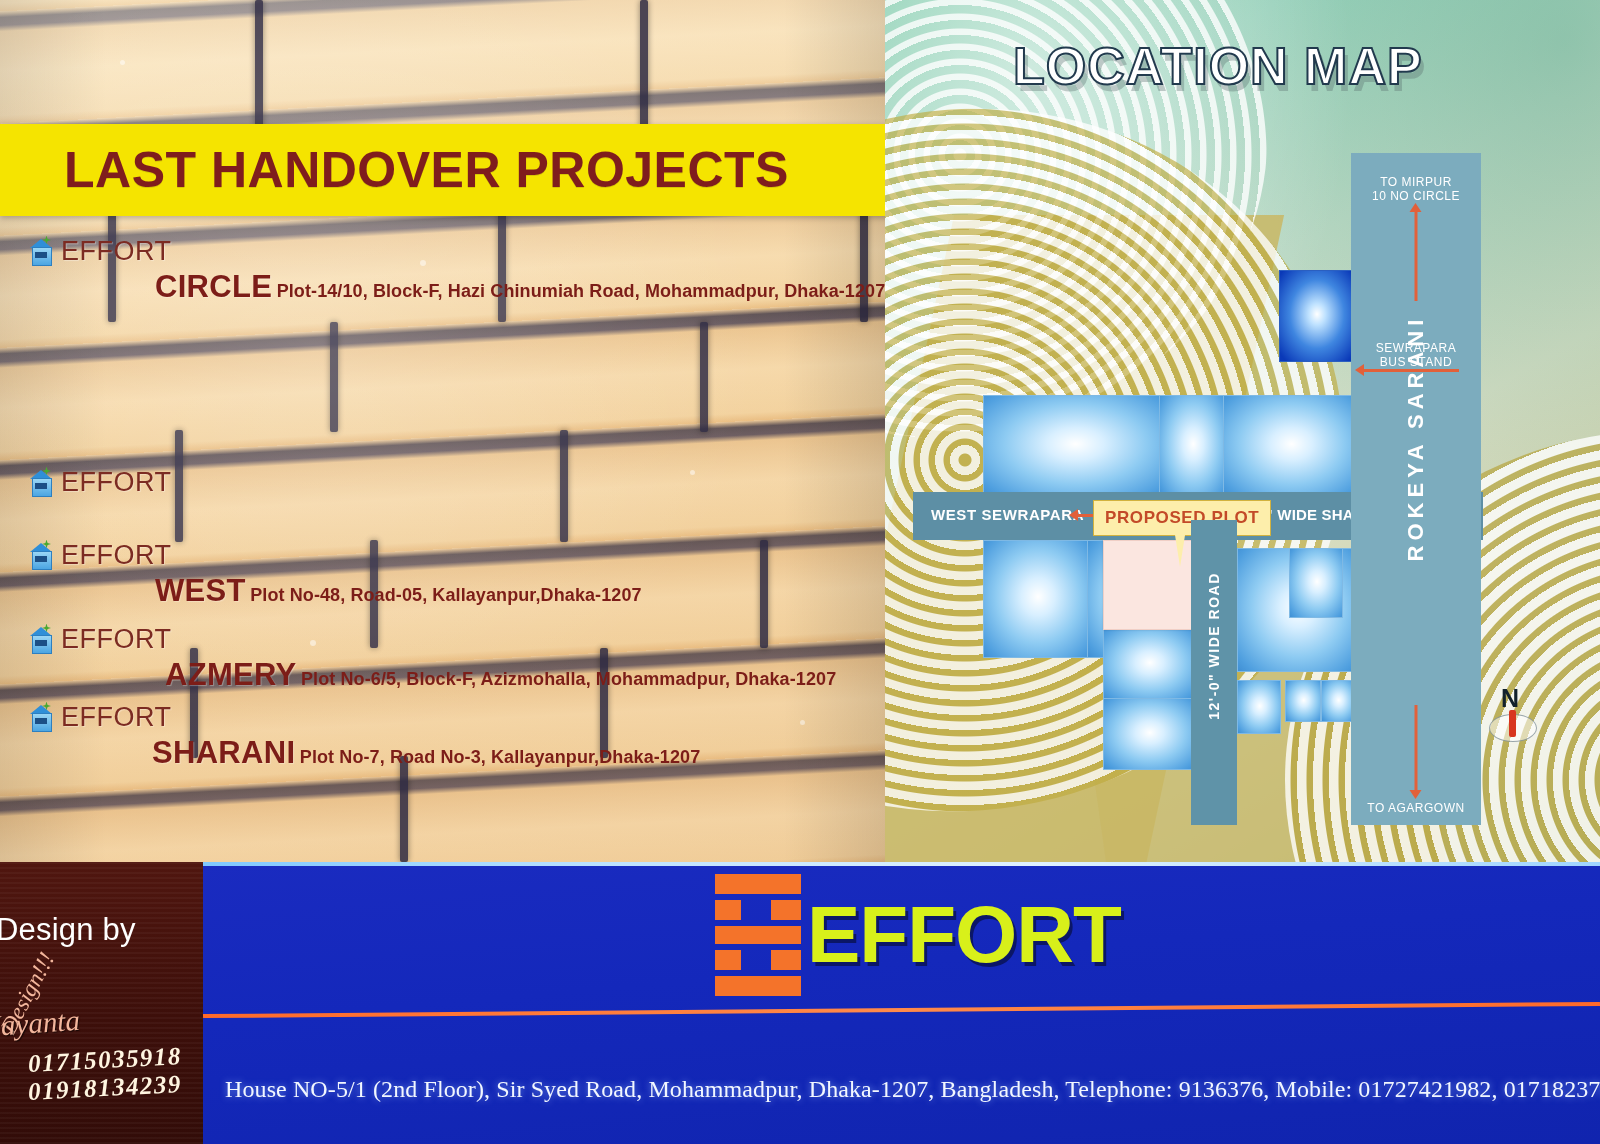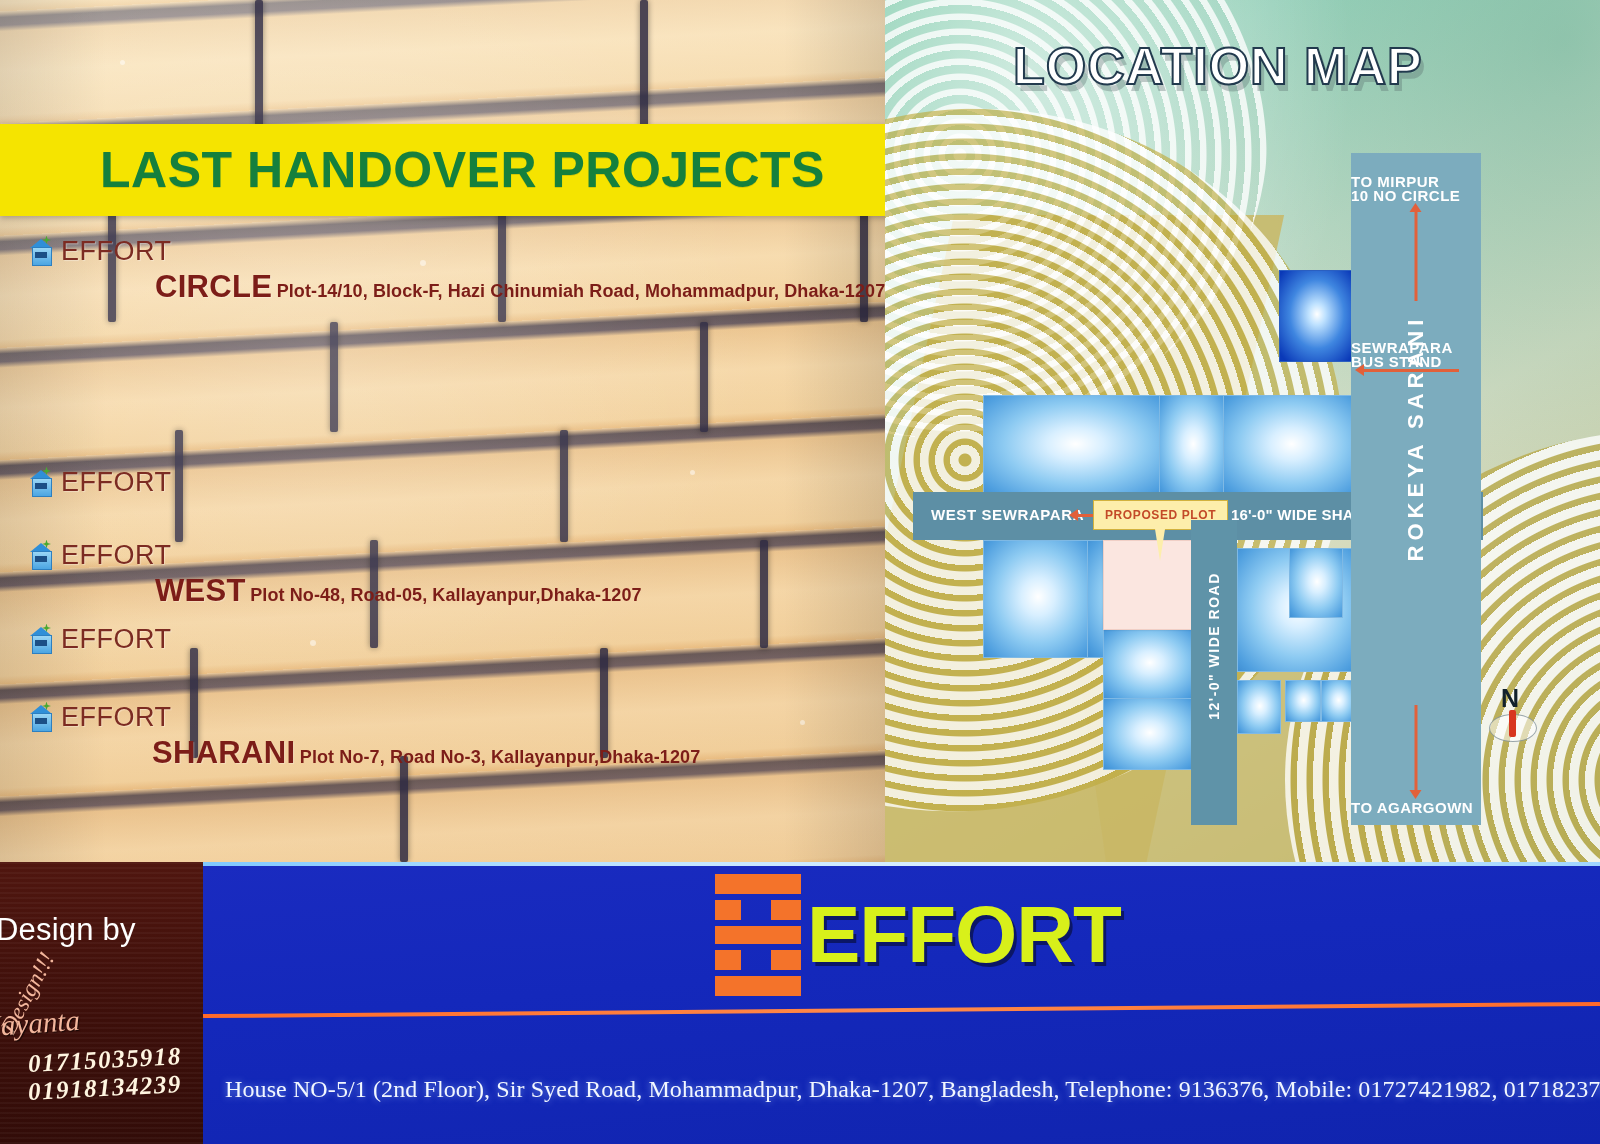--- a/index.html
+++ b/index.html
@@ -31,22 +31,22 @@
   }
 
   
   #yellow-banner{
     position:absolute;left:0;top:124px;width:890px;height:92px;
     background:#f5e400;
     display:flex;align-items:center;
     box-shadow:0 2px 6px rgba(0,0,0,.25);
   }
   #yellow-banner .title{
-    font-size:50px;font-weight:bold;color:#15803d;letter-spacing:.5px;
-    padding-left:100px;font-family:"Liberation Sans", sans-serif;
+    font-size:50px;font-weight:bold;color:#7f1d1d;letter-spacing:.5px;
+    padding-left:64px;font-family:"Liberation Sans", sans-serif;
     text-shadow:0 1px 0 rgba(0,0,0,.12);
   }
 
   
   #ongoing-heading{
     position:absolute;left:45px;top:350px;
     font-family:"Liberation Serif", serif;
     font-size:62px;font-weight:bold;letter-spacing:1px;
     background:linear-gradient(180deg,#69c8f4 0%,#2a7fd4 38%,#0b3fa8 62%,#1d6fc4 88%);
     -webkit-background-clip:text;background-clip:text;color:transparent;
@@ -131,22 +131,22 @@
   #rokeya-road{
     position:absolute;left:466px;top:153px;width:130px;height:672px;
     background:#7cacbe;
   }
   #rokeya-road .label-v{
     position:absolute;left:50%;top:272px;transform:translateX(-50%) rotate(-90deg);
     transform-origin:center;white-space:nowrap;
     color:#fff;font-size:22px;font-weight:bold;letter-spacing:5px;
   }
   .road-note{
-    position:absolute;width:100%;text-align:left;color:#fff;
-    font-size:15px;font-weight:bold;line-height:14px;letter-spacing:.5px;
+    position:absolute;width:100%;text-align:center;color:#fff;
+    font-size:12px;font-weight:normal;line-height:14px;letter-spacing:.5px;
   }
   .arrow-up,.arrow-down{
     position:absolute;left:50%;transform:translateX(-50%);
     width:3px;background:#e2603a;
   }
   .arrow-up:before{
     content:"";position:absolute;left:-5px;top:-8px;
     border-left:6.5px solid transparent;border-right:6.5px solid transparent;border-bottom:9px solid #e2603a;
   }
   .arrow-down:after{
@@ -188,21 +188,21 @@
   .blk.dark{
     background:radial-gradient(ellipse at 50% 48%, #ffffff 0%, #bfe2ff 16%, #3f86e0 52%, #0a39b8 92%);
     border:1px solid #2b5fc0;
   }
   #proposed-plot-block{
     position:absolute;background:#fbe6e0;border:1px solid #f0cfc6;
     box-shadow:0 0 2px rgba(0,0,0,.15);
   }
   #proposed-plot-callout{
     position:absolute;background:#fdeeab;border:1px solid #d2b23e;
-    color:#c34a28;font-size:12px;font-weight:bold;letter-spacing:.6px;
+    color:#c34a28;font-size:17px;font-weight:bold;letter-spacing:.6px;
     padding:7px 11px;white-space:nowrap;
   }
   #proposed-plot-callout:after{
     content:"";position:absolute;left:46%;top:100%;
     border-left:5px solid transparent;border-right:5px solid transparent;
     border-top:32px solid #fdeeab;
   }
   #north-compass{
     position:absolute;left:1487px;top:688px;width:54px;height:56px;
   }
@@ -359,20 +359,24 @@
   <div class="project-row" style="top:624px;">
     <div class="effort-line">
       <span class="effort-icon">
         <span class="spark"></span>
           <span class="roof"></span>
           <span class="body"></span>
           <span class="win"></span>
       </span>
       <span class="effort-word">EFFORT</span>
     </div>
+    <div class="project-line" style="padding-left:165px;">
+      <span class="project-name">AZMERY</span>
+      <span class="project-addr">Plot No-6/5, Block-F, Azizmohalla, Mohammadpur, Dhaka-1207</span>
+    </div>
   </div>
 
   <div class="project-row" style="top:702px;">
     <div class="effort-line">
       <span class="effort-icon">
         <span class="spark"></span>
           <span class="roof"></span>
           <span class="body"></span>
           <span class="win"></span>
       </span>

